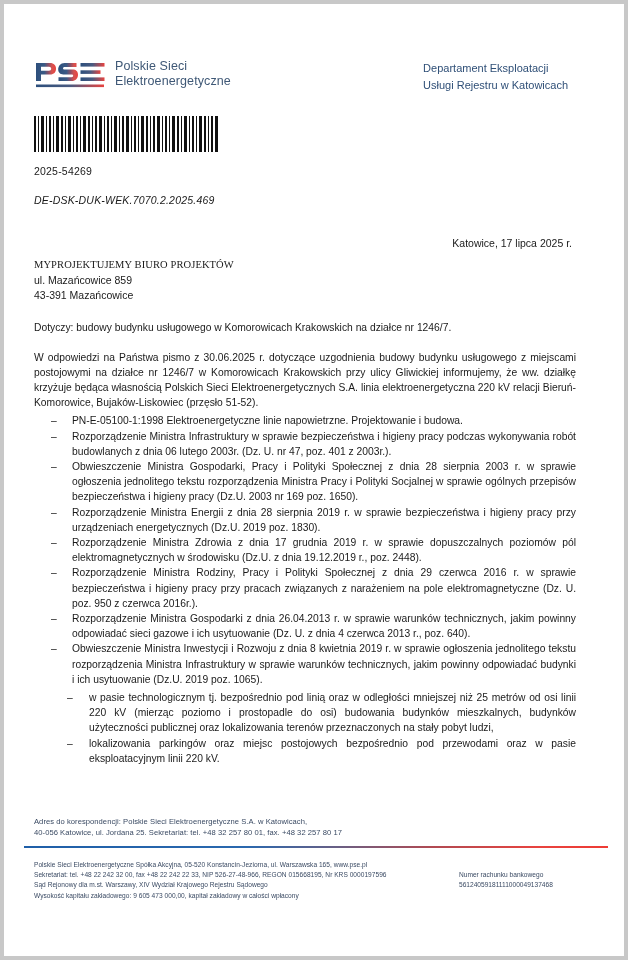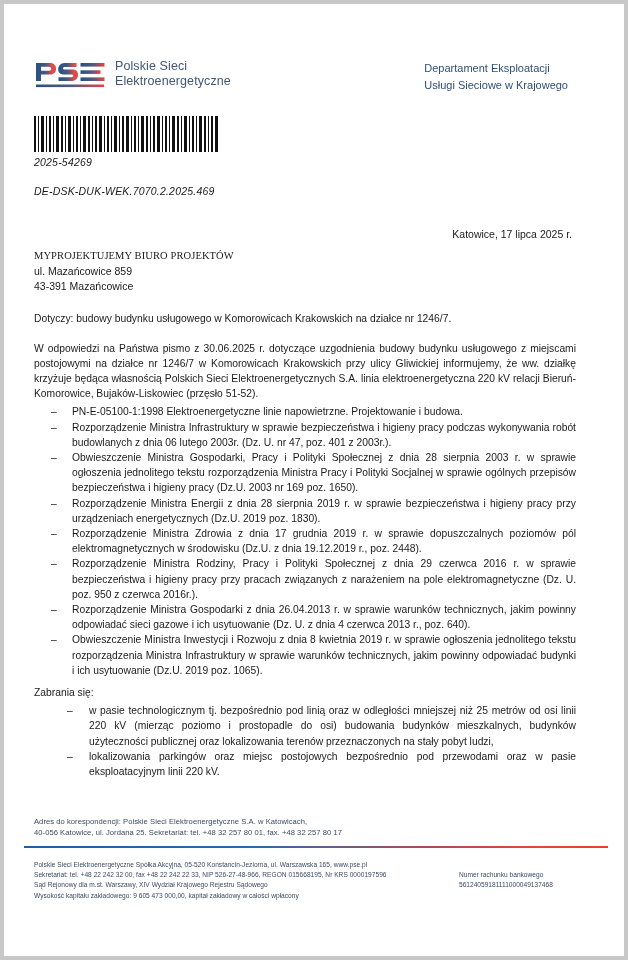--- a/index.html
+++ b/index.html
@@ -60,23 +60,22 @@
 
   
   .barcode-area { padding: 22px 0 0 30px; }
   .barcode {
     width: 184px;
     height: 36px;
     display: block;
   }
   .barcode-num {
     font-size: 10.5px;
-    font-style: italic;
-    color: #1a1a1a;
-    margin-top: 4px;
+    color: #1a1a1a;
+    margin-top: 13px;
     letter-spacing: 0.2px;
   }
 
   .refno {
     padding: 17px 0 0 30px;
     font-size: 10.5px;
     font-style: italic;
     color: #1a1a1a;
     letter-spacing: 0.2px;
   }
@@ -218,21 +217,21 @@
 
           <rect x="2" y="28.5" width="68" height="2.6" fill="url(#psegrad2)"></rect>
         </svg>
       </div>
       <div class="logo-words">Polskie Sieci
 Elektroenergetyczne</div>
     </div>
 
     <div class="dept-block">
       <div>Departament Eksploatacji</div>
-      <div>Usługi Sieciowe w Krajowego</div>
+      <div>Usługi Rejestru w Katowicach</div>
     </div>
   </div>
 
   <div class="barcode-area">
     <svg class="barcode" viewBox="0 0 184 36" preserveAspectRatio="none">
       <g fill="#111">
         <rect x="0" y="0" width="2" height="36"></rect>
           <rect x="4" y="0" width="1" height="36"></rect>
         <rect x="7" y="0" width="3" height="36"></rect>
           <rect x="12" y="0" width="1" height="36"></rect>
@@ -306,21 +305,20 @@
       <li>PN-E-05100-1:1998 Elektroenergetyczne linie napowietrzne. Projektowanie i budowa.</li>
       <li>Rozporządzenie Ministra Infrastruktury w sprawie bezpieczeństwa i higieny pracy podczas wykonywania robót budowlanych z dnia 06 lutego 2003r. (Dz. U. nr 47, poz. 401 z 2003r.).</li>
       <li>Obwieszczenie Ministra Gospodarki, Pracy i Polityki Społecznej z dnia 28 sierpnia 2003 r. w sprawie ogłoszenia jednolitego tekstu rozporządzenia Ministra Pracy i Polityki Socjalnej w sprawie ogólnych przepisów bezpieczeństwa i higieny pracy (Dz.U. 2003 nr 169 poz. 1650).</li>
       <li>Rozporządzenie Ministra Energii z dnia 28 sierpnia 2019 r. w sprawie bezpieczeństwa i higieny pracy przy urządzeniach energetycznych (Dz.U. 2019 poz. 1830).</li>
       <li>Rozporządzenie Ministra Zdrowia z dnia 17 grudnia 2019 r. w sprawie dopuszczalnych poziomów pól elektromagnetycznych w środowisku (Dz.U. z dnia 19.12.2019 r., poz. 2448).</li>
       <li>Rozporządzenie Ministra Rodziny, Pracy i Polityki Społecznej z dnia 29 czerwca 2016 r. w sprawie bezpieczeństwa i higieny pracy przy pracach związanych z narażeniem na pole elektromagnetyczne (Dz. U. poz. 950 z czerwca 2016r.).</li>
       <li>Rozporządzenie Ministra Gospodarki z dnia 26.04.2013 r. w sprawie warunków technicznych, jakim powinny odpowiadać sieci gazowe i ich usytuowanie (Dz. U. z dnia 4 czerwca 2013 r., poz. 640).</li>
       <li>Obwieszczenie Ministra Inwestycji i Rozwoju z dnia 8 kwietnia 2019 r. w sprawie ogłoszenia jednolitego tekstu rozporządzenia Ministra Infrastruktury w sprawie warunków technicznych, jakim powinny odpowiadać budynki i ich usytuowanie (Dz.U. 2019 poz. 1065).</li>
     </ul>
 
-    <div class="zabrania">Zabrania się:</div>
 
     <ul class="dash-list indented">
       <li>w pasie technologicznym tj. bezpośrednio pod linią oraz w odległości mniejszej niż 25 metrów od osi linii 220 kV (mierząc poziomo i prostopadle do osi) budowania budynków mieszkalnych, budynków użyteczności publicznej  oraz lokalizowania terenów przeznaczonych na stały pobyt ludzi,</li>
       <li>lokalizowania parkingów oraz miejsc postojowych bezpośrednio pod przewodami oraz w pasie eksploatacyjnym linii 220 kV.</li>
     </ul>
   </div>
 
   <div class="corr-address">
     <div>Adres do korespondencji: Polskie Sieci Elektroenergetyczne S.A. w Katowicach,</div>
     <div>40-056 Katowice, ul. Jordana 25. Sekretariat: tel. +48 32 257 80 01, fax. +48 32 257 80 17</div>

